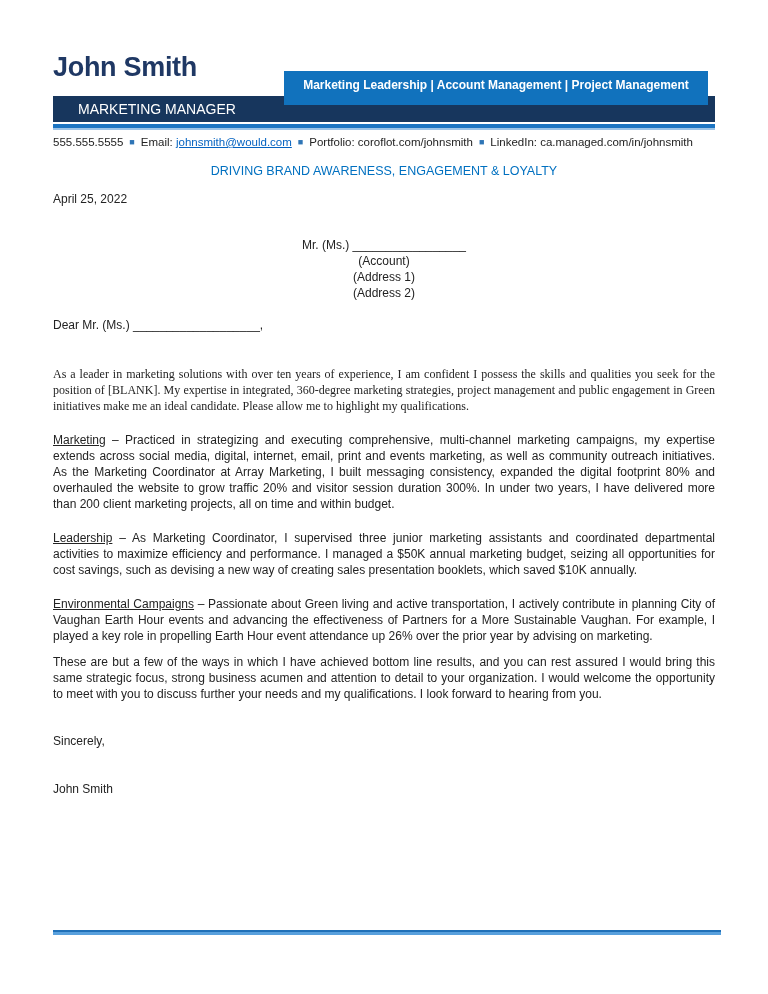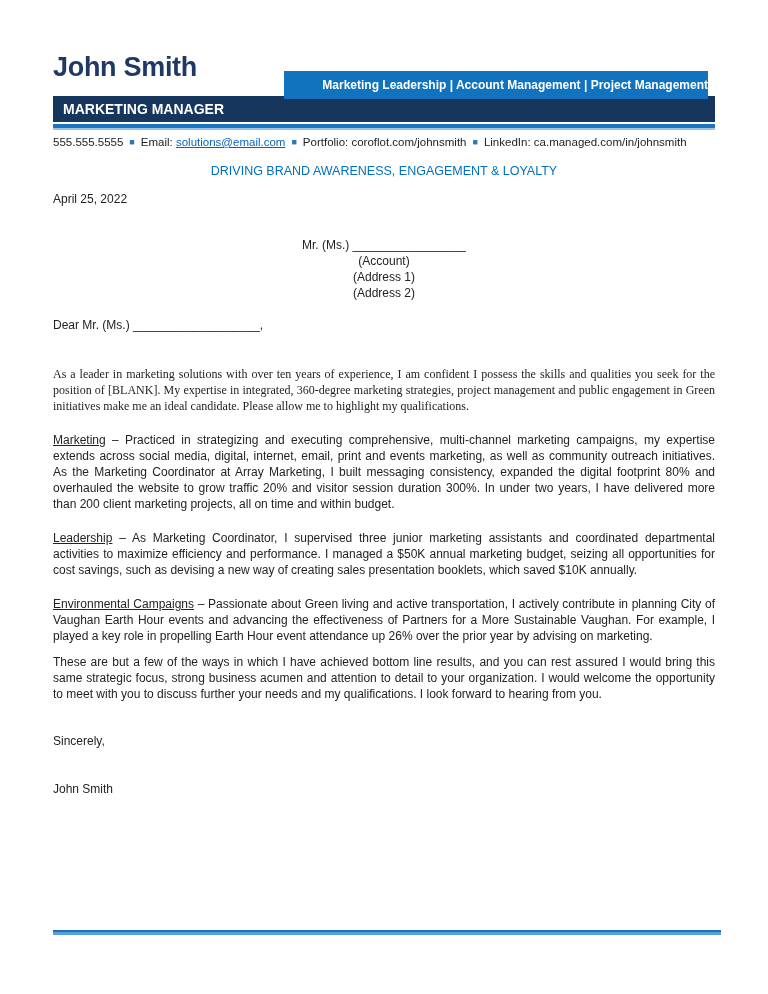--- a/index.html
+++ b/index.html
@@ -15,30 +15,30 @@
     overflow:hidden;
   }
   
   .hdr { position:relative; height:148px; }
   .name {
     position:absolute; left:53px; top:52px;
     font-size:27px; line-height:30px; font-weight:bold;
     color:#1f3864; letter-spacing:-0.3px;
   }
   .banner {
-    position:absolute; left:284px; top:71px; width:424px; height:28px;
+    position:absolute; left:284px; top:71px; width:424px; height:34px;
     background:#1172bd; color:#ffffff;
-    font-size:12px; font-weight:bold; text-align:right; line-height:28px;
+    font-size:12px; font-weight:bold; text-align:center; line-height:28px;
     z-index:2;
   }
   .navybar {
     position:absolute; left:53px; top:96px; width:662px; height:26px;
     background:#17365d; color:#ffffff;
-    font-size:14px; font-weight:bold; line-height:26px;
-    padding-left:10px; z-index:1;
+    font-size:14px; font-weight:normal; line-height:26px;
+    padding-left:25px; z-index:1;
   }
   .strip {
     position:absolute; left:53px; top:124px; width:662px; height:6px;
     background:#1b74c2; border-bottom:2px solid #9dc3e6;
   }
   .contact {
     position:absolute; left:53px; top:135px; width:662px;
     font-size:11.5px; line-height:14px; color:#232323; white-space:nowrap;
   }
   .sq { color:#2e75b6; font-size:9px; margin:0 6px; vertical-align:1px; }
@@ -70,21 +70,21 @@
 <body>
 
 <div class="page">
 
   <div class="hdr">
     <div class="name">John Smith</div>
     <div class="banner">Marketing Leadership | Account Management | Project Management</div>
     <div class="navybar">MARKETING MANAGER</div>
     <div class="strip"></div>
     <div class="contact">
-      <span>555.555.5555</span><span class="sq">■</span><span>Email: </span><a class="email-link">solutions@email.com</a><span class="sq">■</span><span>Portfolio: </span><span>coroflot.com/johnsmith</span><span class="sq">■</span><span>LinkedIn: </span><span>ca.managed.com/in/johnsmith</span>
+      <span>555.555.5555</span><span class="sq">■</span><span>Email: </span><a class="email-link">johnsmith@would.com</a><span class="sq">■</span><span>Portfolio: </span><span>coroflot.com/johnsmith</span><span class="sq">■</span><span>LinkedIn: </span><span>ca.managed.com/in/johnsmith</span>
     </div>
   </div>
 
   <div class="content">
     <div class="headline">DRIVING BRAND AWARENESS, ENGAGEMENT &amp; LOYALTY</div>
     <div class="date">April 25, 2022</div>
     <div class="recipient">
         <div>Mr. (Ms.) _________________</div>
         <div>(Account)</div>
         <div>(Address 1)</div>

